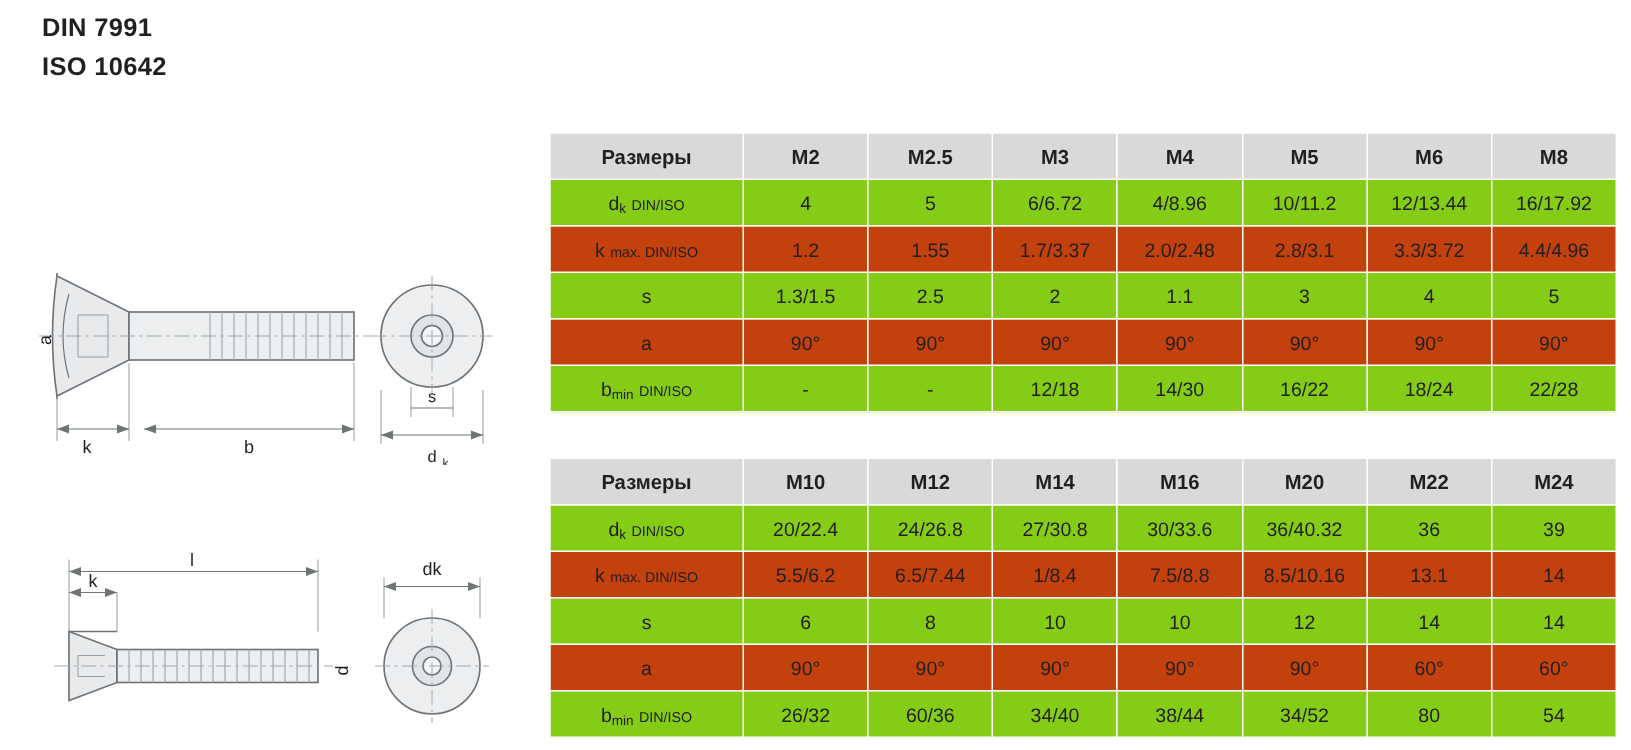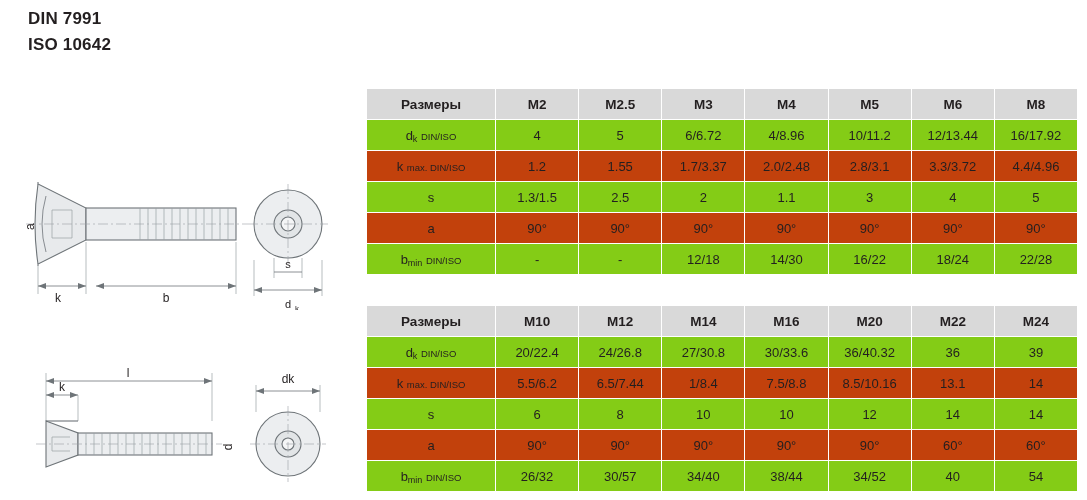--- a/index.html
+++ b/index.html
@@ -373,22 +373,22 @@
         <td>90°</td>
         <td>90°</td>
         <td>90°</td>
         <td>90°</td>
         <td>60°</td>
         <td>60°</td>
       </tr>
       <tr class="odd">
         <td class="rowlabel"><span>b</span><span class="sub">min</span> <span class="suffix">DIN/ISO</span></td>
         <td>26/32</td>
-        <td>30/57</td>
+        <td>60/36</td>
         <td>34/40</td>
         <td>38/44</td>
         <td>34/52</td>
-        <td>40</td>
+        <td>80</td>
         <td>54</td>
       </tr>
     </tbody>
   </table>
 </div>
 
 </body></html>

